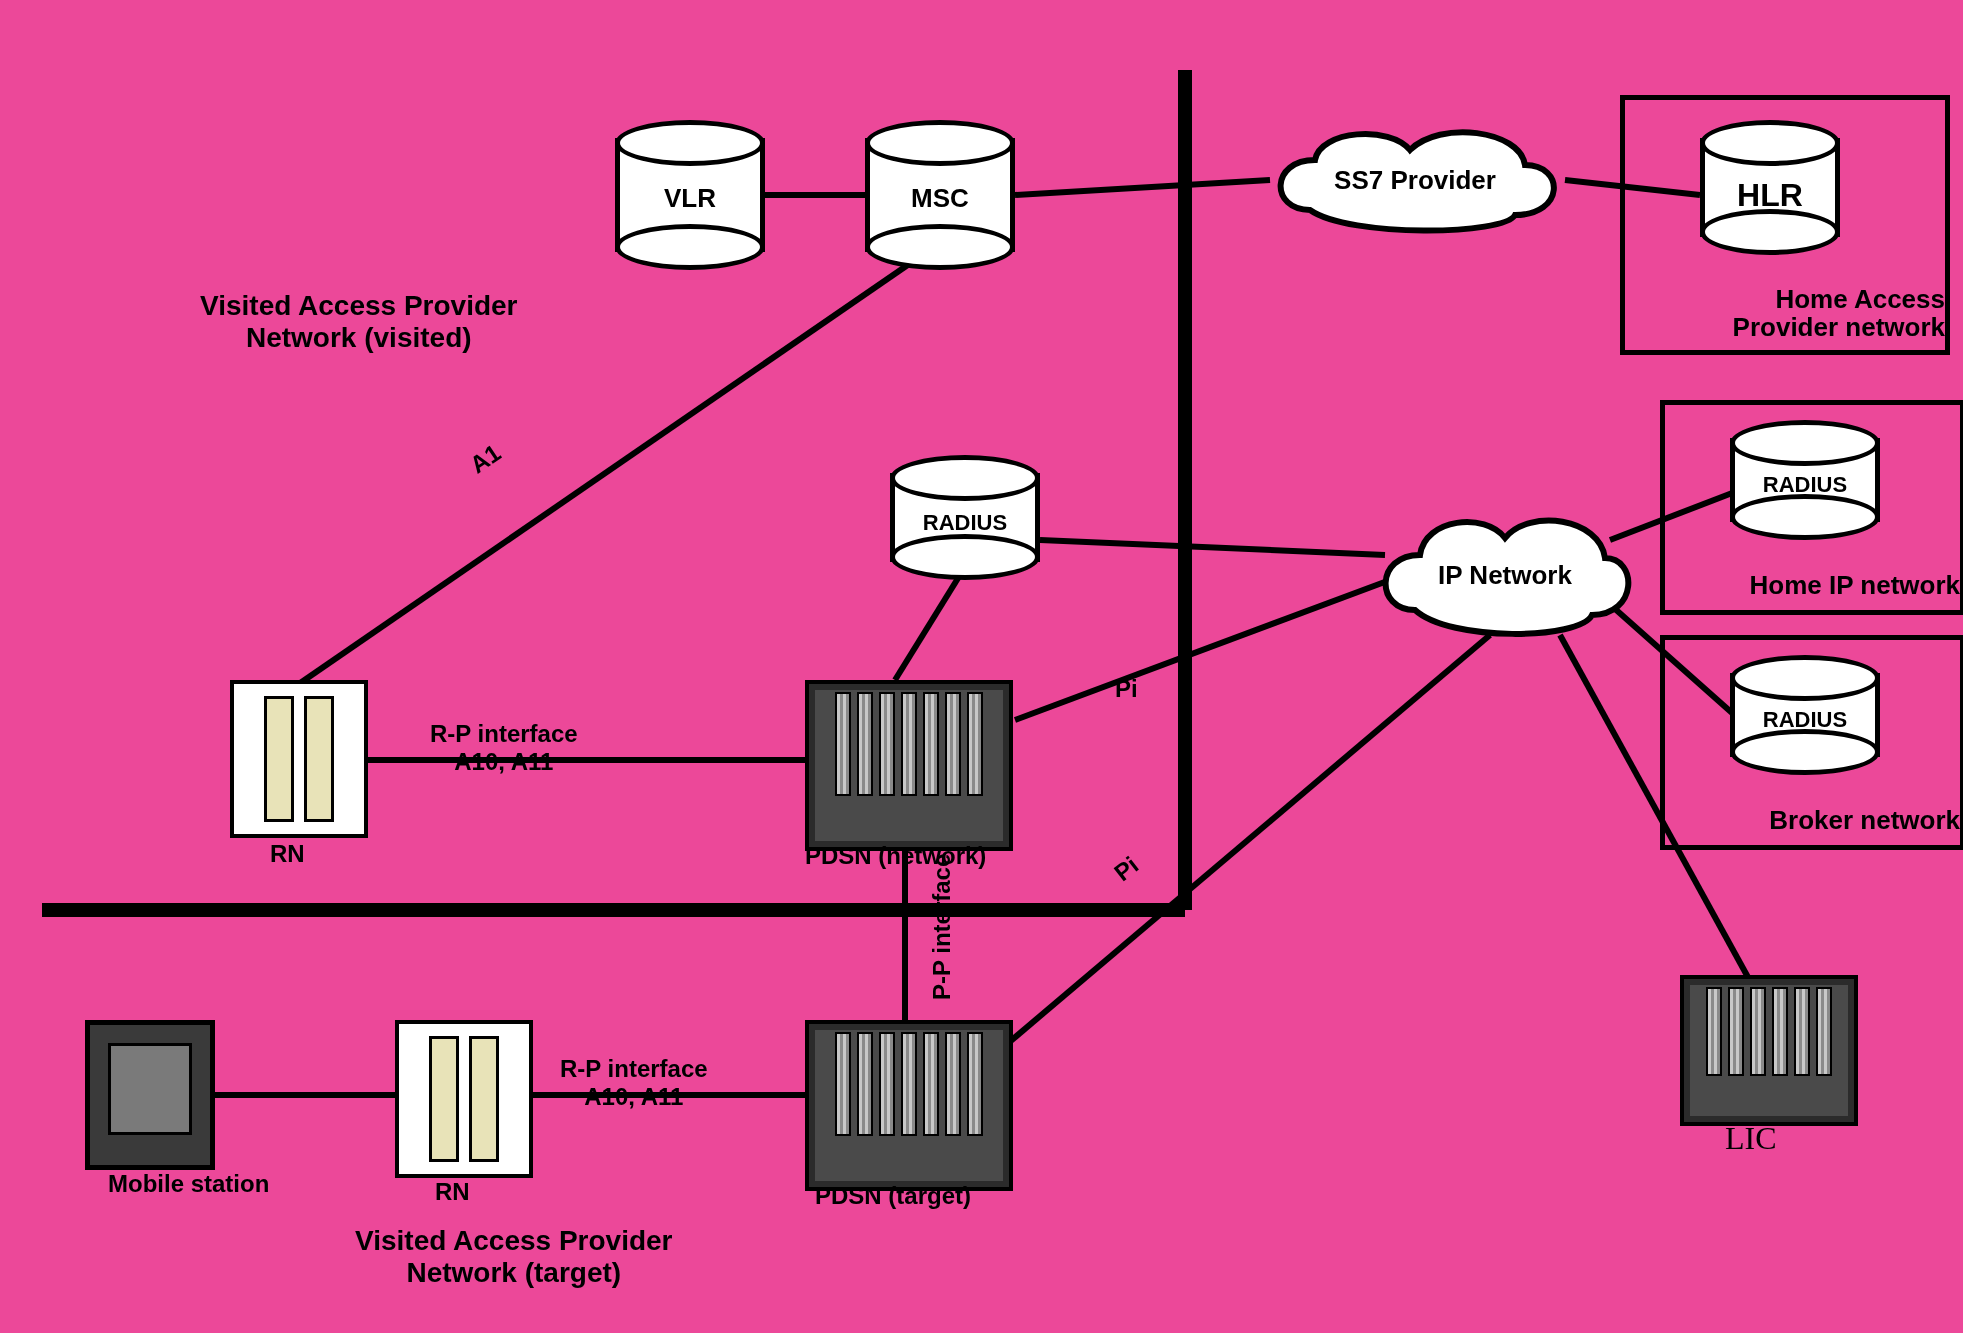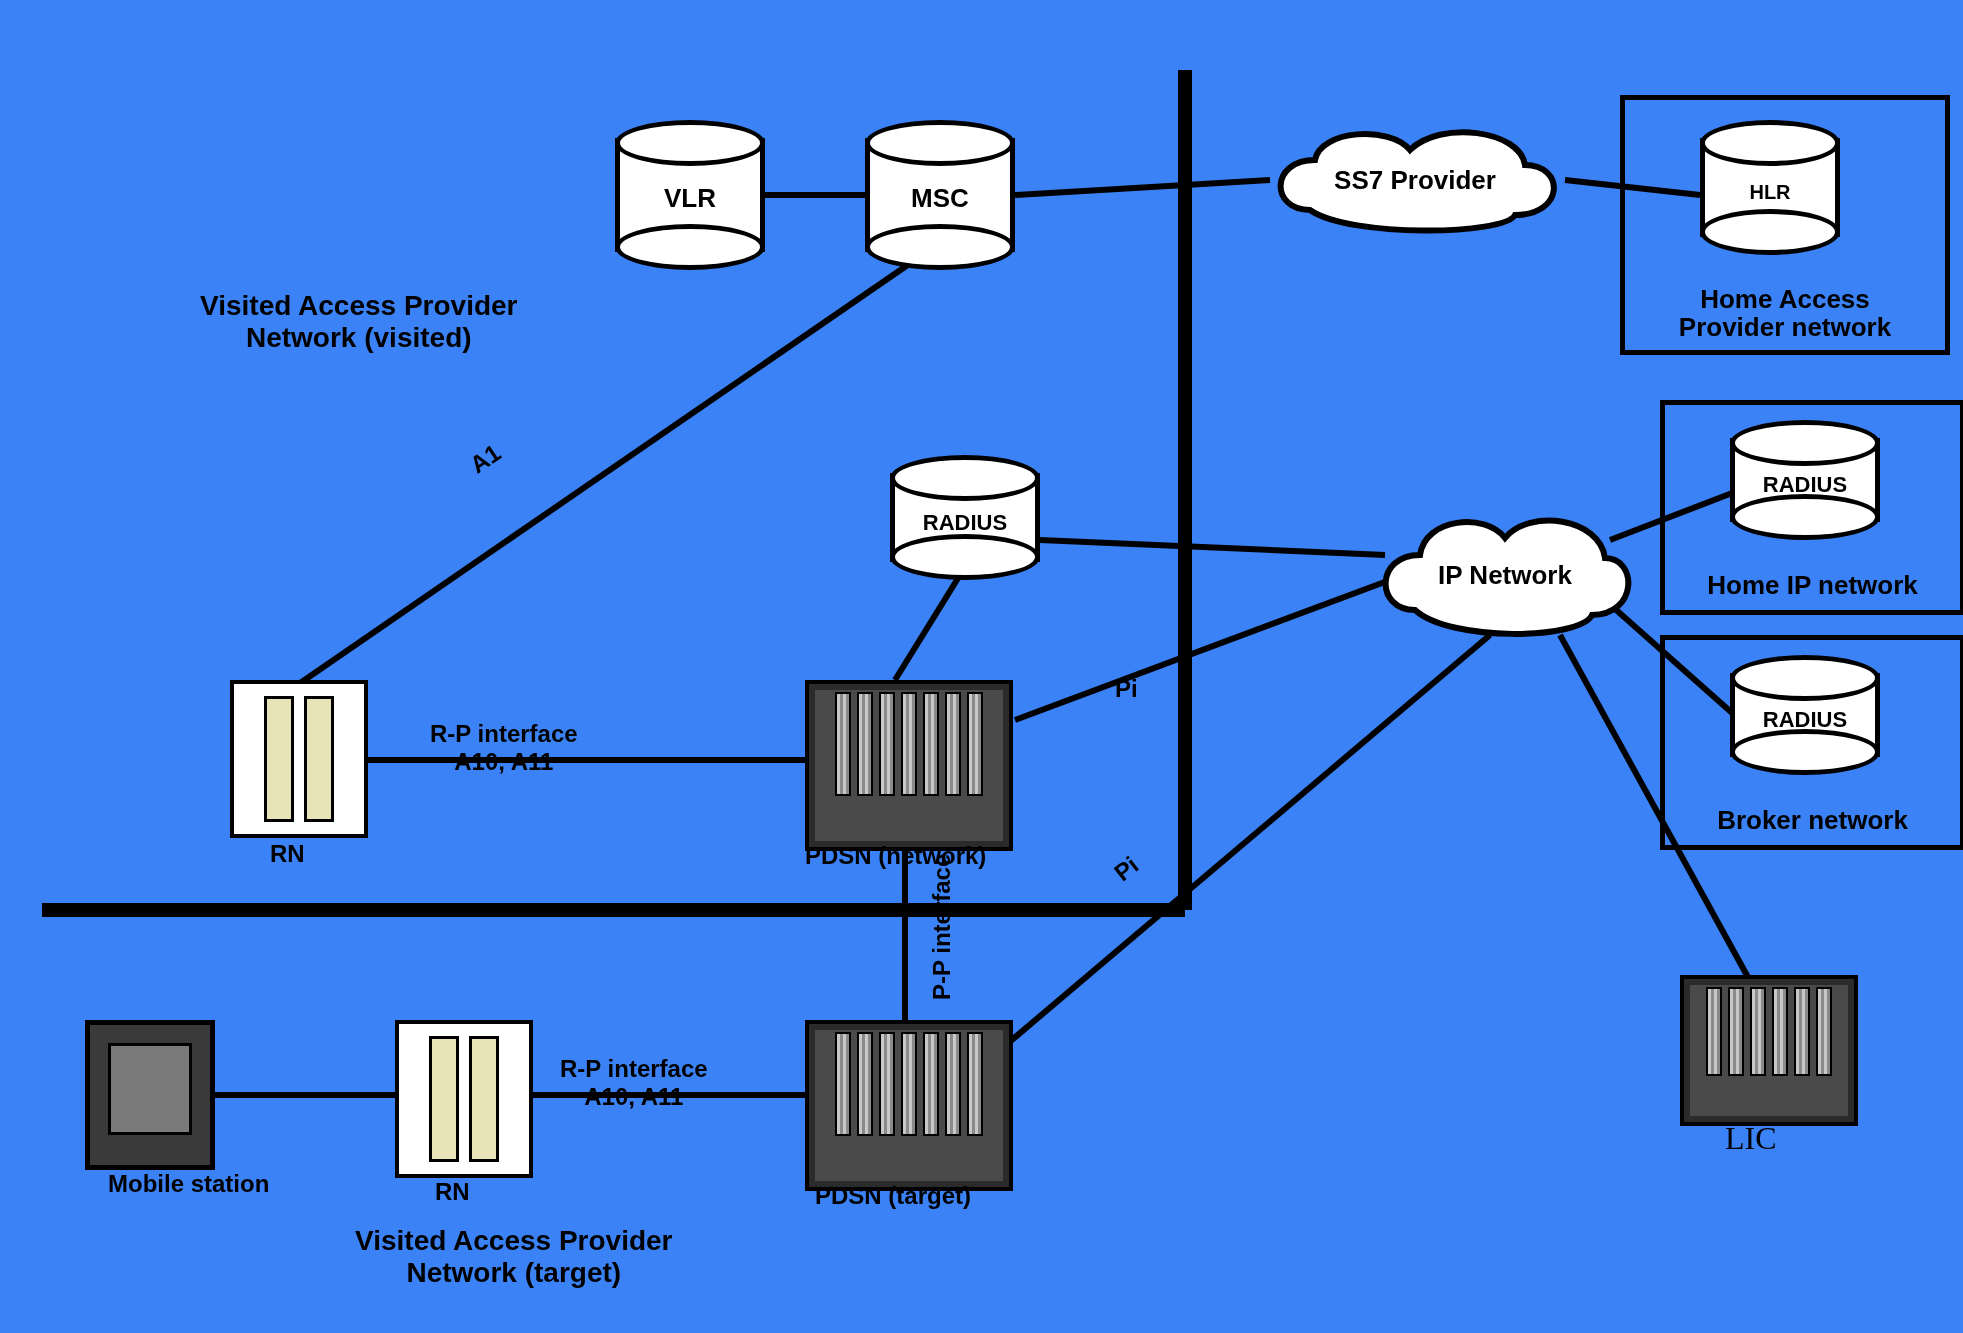--- a/index.html
+++ b/index.html
@@ -6,21 +6,21 @@
     margin: 0;
     padding: 0;
     background: #ffffff;
     font-family: Arial, Helvetica, sans-serif;
     color: #000;
   }
   .canvas {
     position: relative;
     width: 1963px;
     height: 1333px;
-    background: #3b82f6;
+    background: #ec4899;
     overflow: hidden;
   }
   svg.wires {
     position: absolute;
     inset: 0;
     width: 1963px;
     height: 1333px;
     pointer-events: none;
   }
   .label {
@@ -140,21 +140,21 @@
 
   
   .groupbox {
     position: absolute;
     border: 5px solid #000;
     background: transparent;
   }
   .groupbox .caption {
     position: absolute;
     left: 0; right: 0; bottom: 8px;
-    text-align: center;
+    text-align: right;
     font-weight: 700;
     font-size: 26px;
     line-height: 1.1;
     white-space: pre;
   }
 </style>
 </head>
 <body>
 
 <div class="canvas">
@@ -220,21 +220,21 @@
   </div>
 
   <div class="groupbox" style="left:1620px; top:95px; width:320px; height:250px;">
     <div class="caption">Home Access
 Provider network</div>
   </div>
   <div class="db" style="left:1700px; top:120px; width:140px; height:135px;">
     <div class="top"></div>
       <div class="body"></div>
       <div class="bot"></div>
-    <div class="txt" style="font-size:20px; transform:translateY(-30%);">HLR</div>
+    <div class="txt" style="font-size:32px; transform:translateY(-30%);">HLR</div>
   </div>
 
   <div class="label" style="left:200px; top:290px;">Visited Access Provider
 Network (visited)</div>
 
   <div class="label small" style="left:470px; top:445px; transform:rotate(-34deg);">A1</div>
 
   <div class="db" style="left:890px; top:455px; width:150px; height:125px;">
     <div class="top"></div>
       <div class="body"></div>

